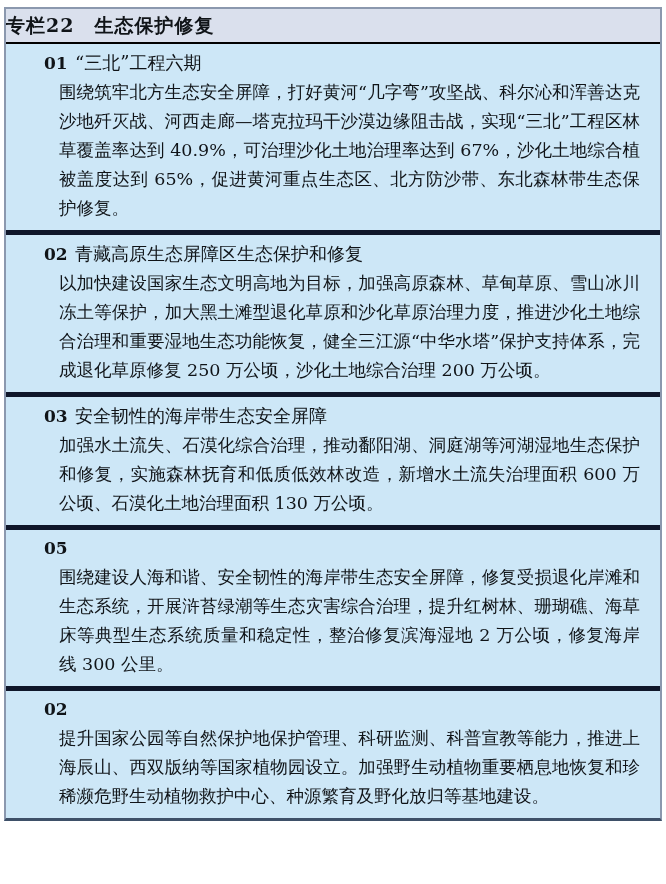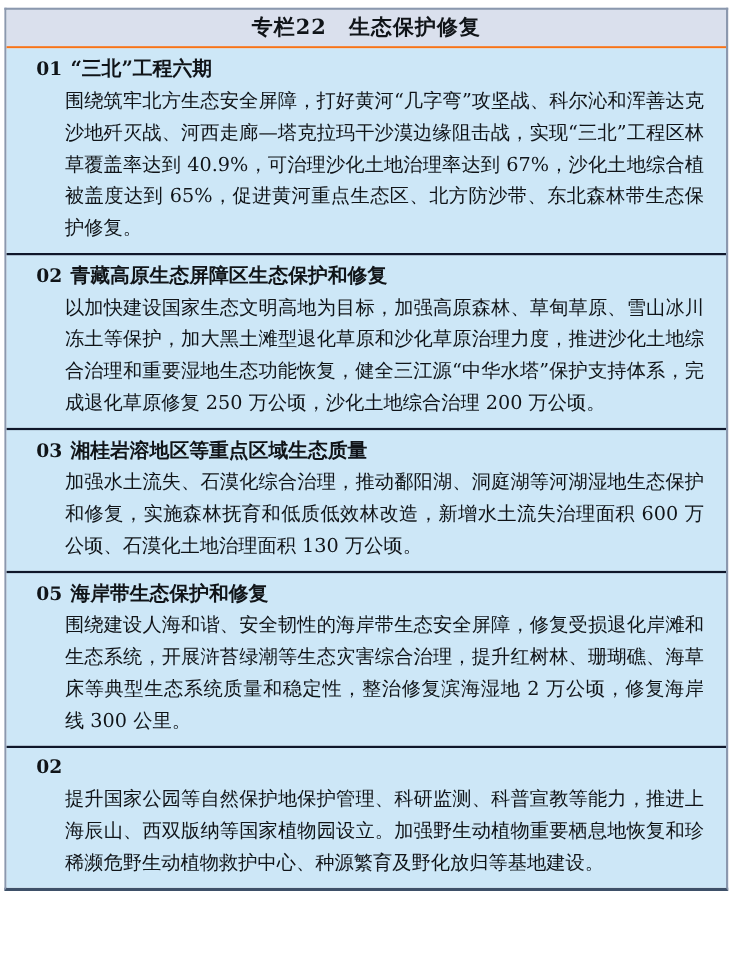--- a/index.html
+++ b/index.html
@@ -14,50 +14,50 @@
     position: absolute;
     left: 4px; top: 7px;
     width: 658px;
     border-left: 2px solid #8b98ae;
     border-right: 2px solid #8b98ae;
     border-top: 2px solid #8b98ae;
     border-bottom: 3px solid #3e5068;
   }
   .panel-header {
     background: #dae0ed;
-    border-bottom: 2px solid #f97316;
-    text-align: center;
+    border-bottom: 2px solid #000000;
+    text-align: left;
     font-weight: bold;
     font-size: 19px;
     line-height: 22px;
     padding: 5px 0 6px 0;
     letter-spacing: 1px;
   }
   .section {
     background: #cde7f7;
     padding: 4px 0 7px 0;
   }
   .section + .section {
-    border-top: 2px solid #0f172a;
+    border-top: 5px solid #0f172a;
   }
   .sec-head {
     display: flex;
     align-items: baseline;
     font-size: 18px;
     line-height: 29px;
   }
   .sec-num {
     flex: 0 0 31px;
-    margin-left: 27px;
+    margin-left: 38px;
     font-weight: bold;
     font-size: 17px;
   }
   .sec-title {
     flex: 1;
-    font-weight: bold;
+    font-weight: normal;
     padding-right: 2px;
   }
   .sec-body {
     margin: 0 20px 0 53px;
     font-size: 17.5px;
     line-height: 29px;
     text-align: justify;
   }
 </style>
 </head>
@@ -78,30 +78,29 @@
     <div class="sec-head">
       <span class="sec-num">02</span>
       <span class="sec-title">青藏高原生态屏障区生态保护和修复</span>
     </div>
     <div class="sec-body">以加快建设国家生态文明高地为目标，加强高原森林、草甸草原、雪山冰川冻土等保护，加大黑土滩型退化草原和沙化草原治理力度，推进沙化土地综合治理和重要湿地生态功能恢复，健全三江源“中华水塔”保护支持体系，完成退化草原修复 250 万公顷，沙化土地综合治理 200 万公顷。</div>
   </div>
 
   <div class="section">
     <div class="sec-head">
       <span class="sec-num">03</span>
-      <span class="sec-title">湘桂岩溶地区等重点区域生态质量</span>
+      <span class="sec-title">安全韧性的海岸带生态安全屏障</span>
     </div>
     <div class="sec-body">加强水土流失、石漠化综合治理，推动鄱阳湖、洞庭湖等河湖湿地生态保护和修复，实施森林抚育和低质低效林改造，新增水土流失治理面积 600 万公顷、石漠化土地治理面积 130 万公顷。</div>
   </div>
 
 
   <div class="section">
     <div class="sec-head">
       <span class="sec-num">05</span>
-      <span class="sec-title">海岸带生态保护和修复</span>
     </div>
     <div class="sec-body">围绕建设人海和谐、安全韧性的海岸带生态安全屏障，修复受损退化岸滩和生态系统，开展浒苔绿潮等生态灾害综合治理，提升红树林、珊瑚礁、海草床等典型生态系统质量和稳定性，整治修复滨海湿地 2 万公顷，修复海岸线 300 公里。</div>
   </div>
 
   <div class="section">
     <div class="sec-head">
       <span class="sec-num">02</span>
     </div>
     <div class="sec-body">提升国家公园等自然保护地保护管理、科研监测、科普宣教等能力，推进上海辰山、西双版纳等国家植物园设立。加强野生动植物重要栖息地恢复和珍稀濒危野生动植物救护中心、种源繁育及野化放归等基地建设。</div>
   </div>

